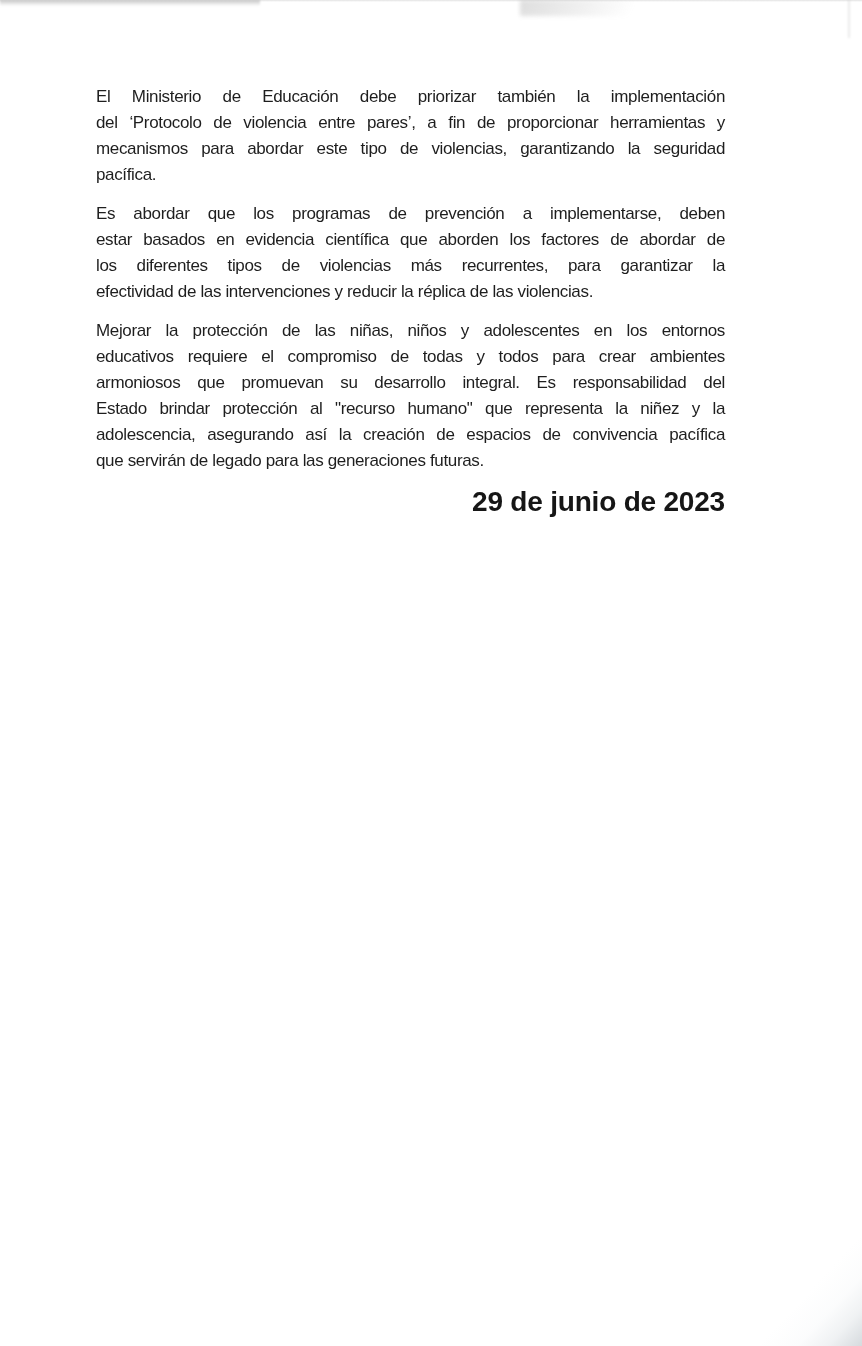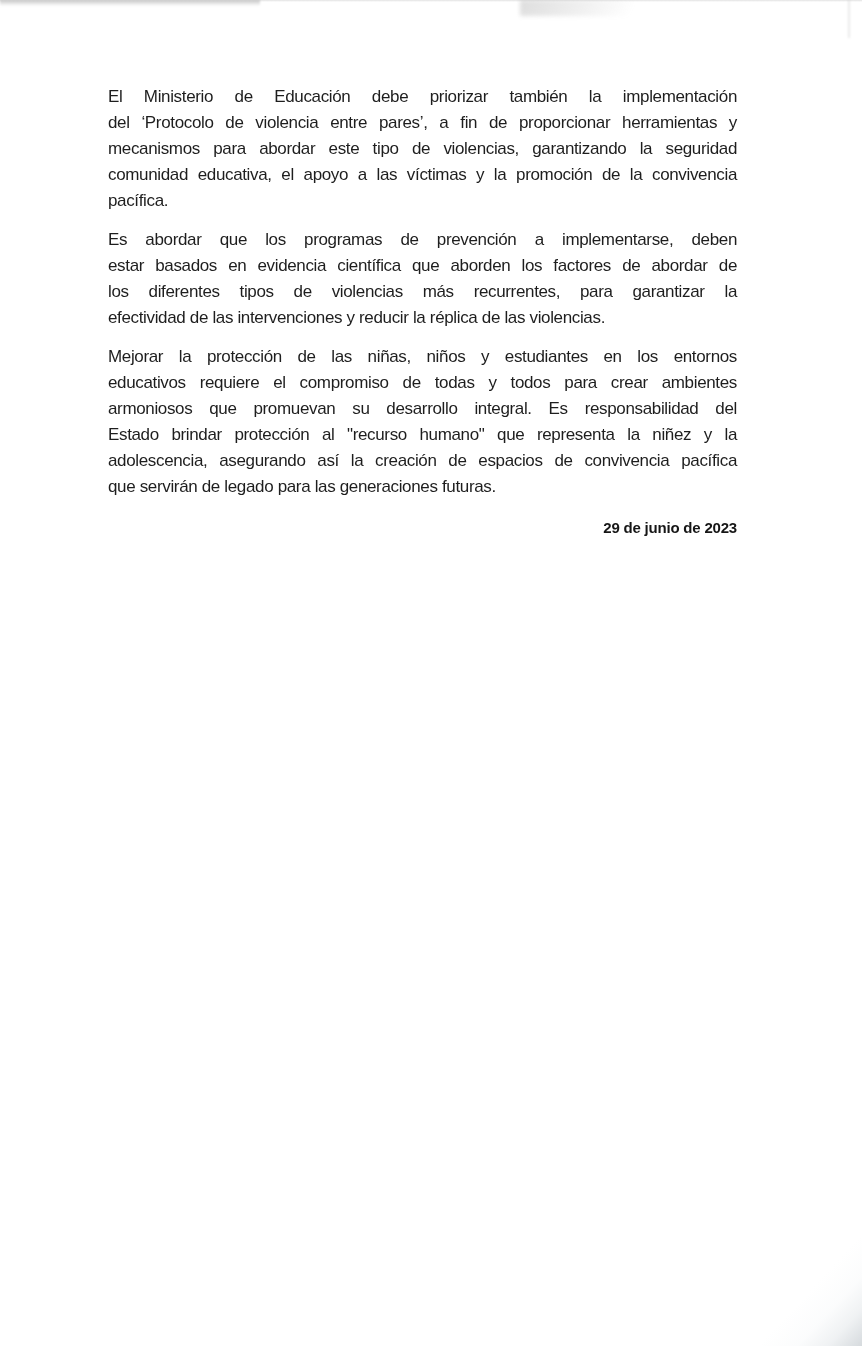--- a/index.html
+++ b/index.html
@@ -51,21 +51,21 @@
     right: 0; bottom: 0;
     width: 112px; height: 112px;
     background: linear-gradient(313deg,
       rgba(180,188,194,0.55) 0%,
       rgba(214,220,224,0.38) 16%,
       rgba(240,243,245,0.25) 30%,
       rgba(255,255,255,0) 48%);
   }
   .content {
     position: absolute;
-    left: 108px;
+    left: 96px;
     top: 84px;
     width: 629px;
     color: #1e1e1e;
     font-family: "Liberation Sans", "DejaVu Sans", sans-serif;
   }
   .para {
     margin: 0 0 13px 0;
   }
   .line {
     font-size: 17px;
@@ -73,21 +73,21 @@
     letter-spacing: -0.35px;
     text-align: justify;
     white-space: normal;
   }
   .line.just {
     text-align: justify;
     text-align-last: justify;
   }
   .date-line {
     margin-top: 4px;
-    font-size: 15px;
+    font-size: 28px;
     line-height: 30px;
     font-weight: bold;
     letter-spacing: -0.2px;
     text-align: right;
     color: #161616;
   }
 </style>
 </head>
 <body>
 
@@ -97,33 +97,32 @@
   <div class="smudge-left"></div>
   <div class="smudge-mid"></div>
   <div class="edge-right"></div>
 
   <div class="content">
 
     <div class="para">
       <div class="line just">El Ministerio de Educación debe priorizar también la implementación</div>
       <div class="line just">del ‘Protocolo de violencia entre pares’, a fin de proporcionar herramientas y</div>
       <div class="line just">mecanismos para abordar este tipo de violencias, garantizando la seguridad</div>
-      <div class="line just">comunidad educativa, el apoyo a las víctimas y la promoción de la convivencia</div>
       <div class="line">pacífica.</div>
     </div>
 
     <div class="para">
       <div class="line just">Es abordar que los programas de prevención a implementarse, deben</div>
       <div class="line just">estar basados en evidencia científica que aborden los factores de abordar de</div>
       <div class="line just">los diferentes tipos de violencias más recurrentes, para garantizar la</div>
       <div class="line">efectividad de las intervenciones y reducir la réplica de las violencias.</div>
     </div>
 
     <div class="para">
-      <div class="line just">Mejorar la protección de las niñas, niños y estudiantes en los entornos</div>
+      <div class="line just">Mejorar la protección de las niñas, niños y adolescentes en los entornos</div>
       <div class="line just">educativos requiere el compromiso de todas y todos para crear ambientes</div>
       <div class="line just">armoniosos que promuevan su desarrollo integral. Es responsabilidad del</div>
       <div class="line just">Estado brindar protección al "recurso humano" que representa la niñez y la</div>
       <div class="line just">adolescencia, asegurando así la creación de espacios de convivencia pacífica</div>
       <div class="line">que servirán de legado para las generaciones futuras.</div>
     </div>
 
     <div class="date-line">29 de junio de 2023</div>
 
   </div>

